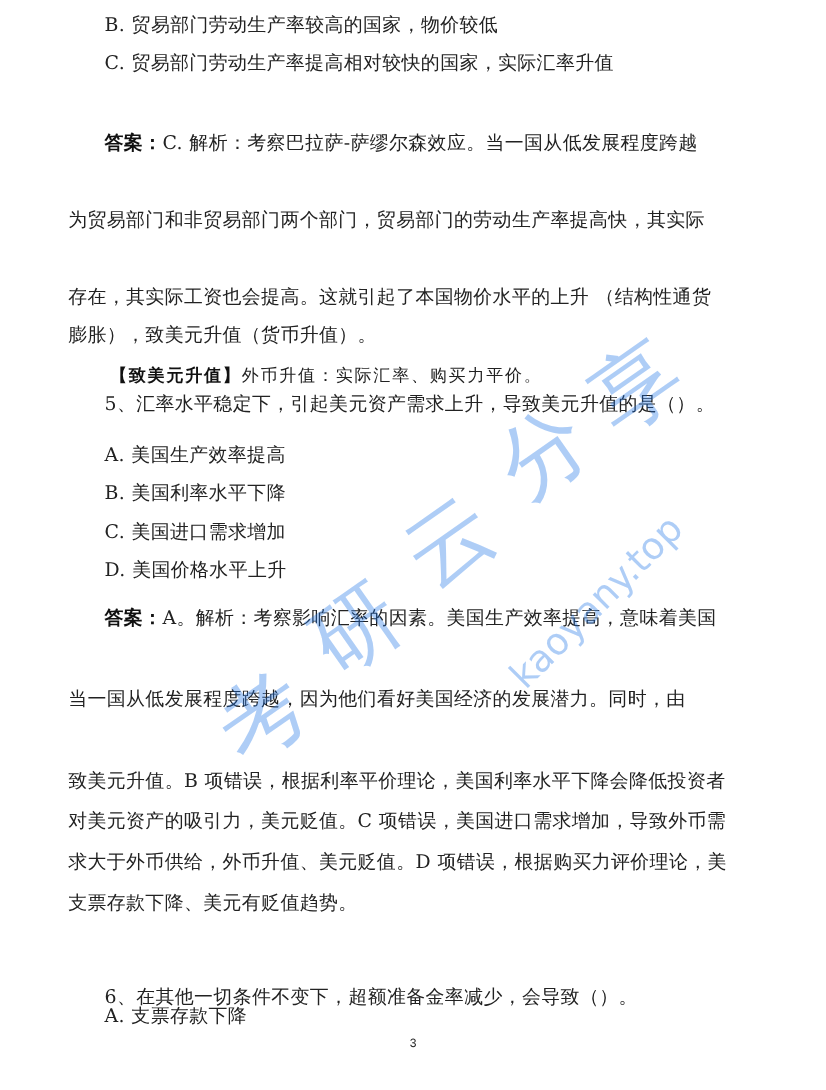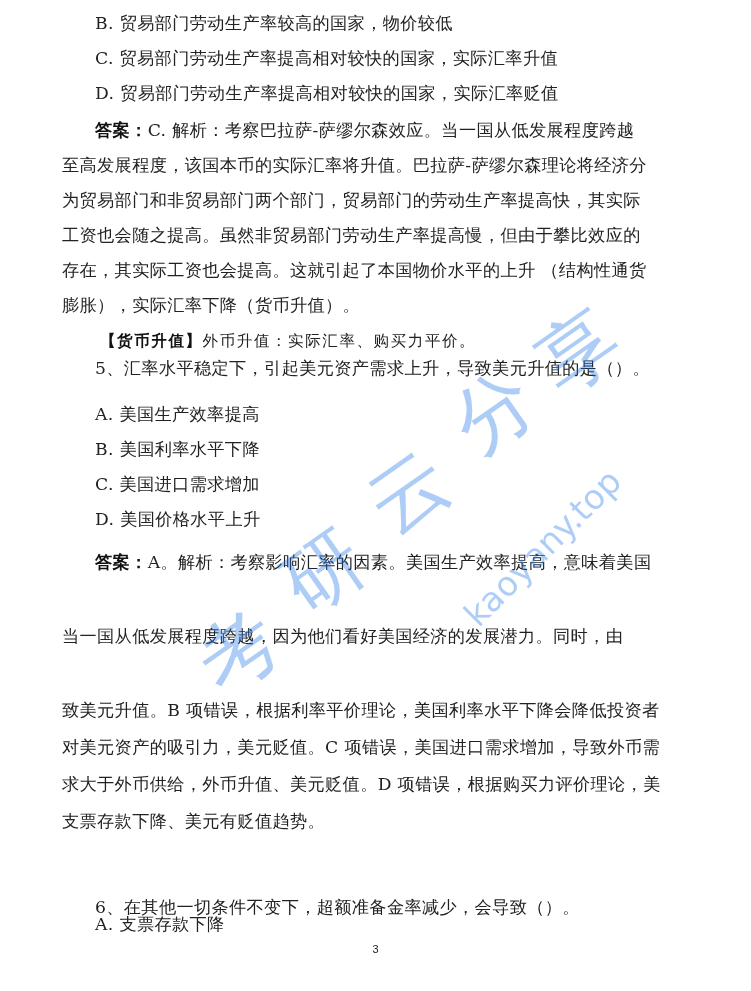--- a/index.html
+++ b/index.html
@@ -27,36 +27,30 @@
 <div class="page">
 
   <div class="line ind" style="top:12px">
     <span>B.</span>
     <span>贸易部门劳动生产率较高的国家，物价较低</span>
   </div>
   <div class="line ind" style="top:47px">
     <span>C.</span>
     <span>贸易部门劳动生产率提高相对较快的国家，实际汇率升值</span>
   </div>
-  <div class="line ind" style="top:82px">
-    <span>D.</span>
-    <span>贸易部门劳动生产率提高相对较快的国家，实际汇率贬值</span>
-  </div>
 
   <div class="line ind" style="top:119px">
     <span class="strong">答案：</span><span>C. 解析：考察巴拉萨-萨缪尔森效应。当一国从低发展程度跨越</span>
   </div>
-  <div class="line ind2" style="top:154px">至高发展程度，该国本币的实际汇率将升值。巴拉萨-萨缪尔森理论将经济分</div>
   <div class="line ind2" style="top:189px">为贸易部门和非贸易部门两个部门，贸易部门的劳动生产率提高快，其实际</div>
-  <div class="line ind2" style="top:224px">工资也会随之提高。虽然非贸易部门劳动生产率提高慢，但由于攀比效应的</div>
   <div class="line ind2" style="top:259px">存在，其实际工资也会提高。这就引起了本国物价水平的上升 （结构性通货</div>
-  <div class="line ind2" style="top:294px">膨胀），实际汇率下降（货币升值）。</div>
+  <div class="line ind2" style="top:294px">膨胀），致美元升值（货币升值）。</div>
 
   <div class="line ind review" style="top:330px; left:100px">
-    <span class="strong">【货币升值】</span><span>外币升值：实际汇率、购买力平价。</span>
+    <span class="strong">【致美元升值】</span><span>外币升值：实际汇率、购买力平价。</span>
   </div>
 
   <div class="line ind" style="top:357px">5、汇率水平稳定下，引起美元资产需求上升，导致美元升值的是（）。</div>
   <div class="line ind" style="top:403px">
     <span>A.</span>
     <span>美国生产效率提高</span>
   </div>
   <div class="line ind" style="top:438px">
     <span>B.</span>
     <span>美国利率水平下降</span>

